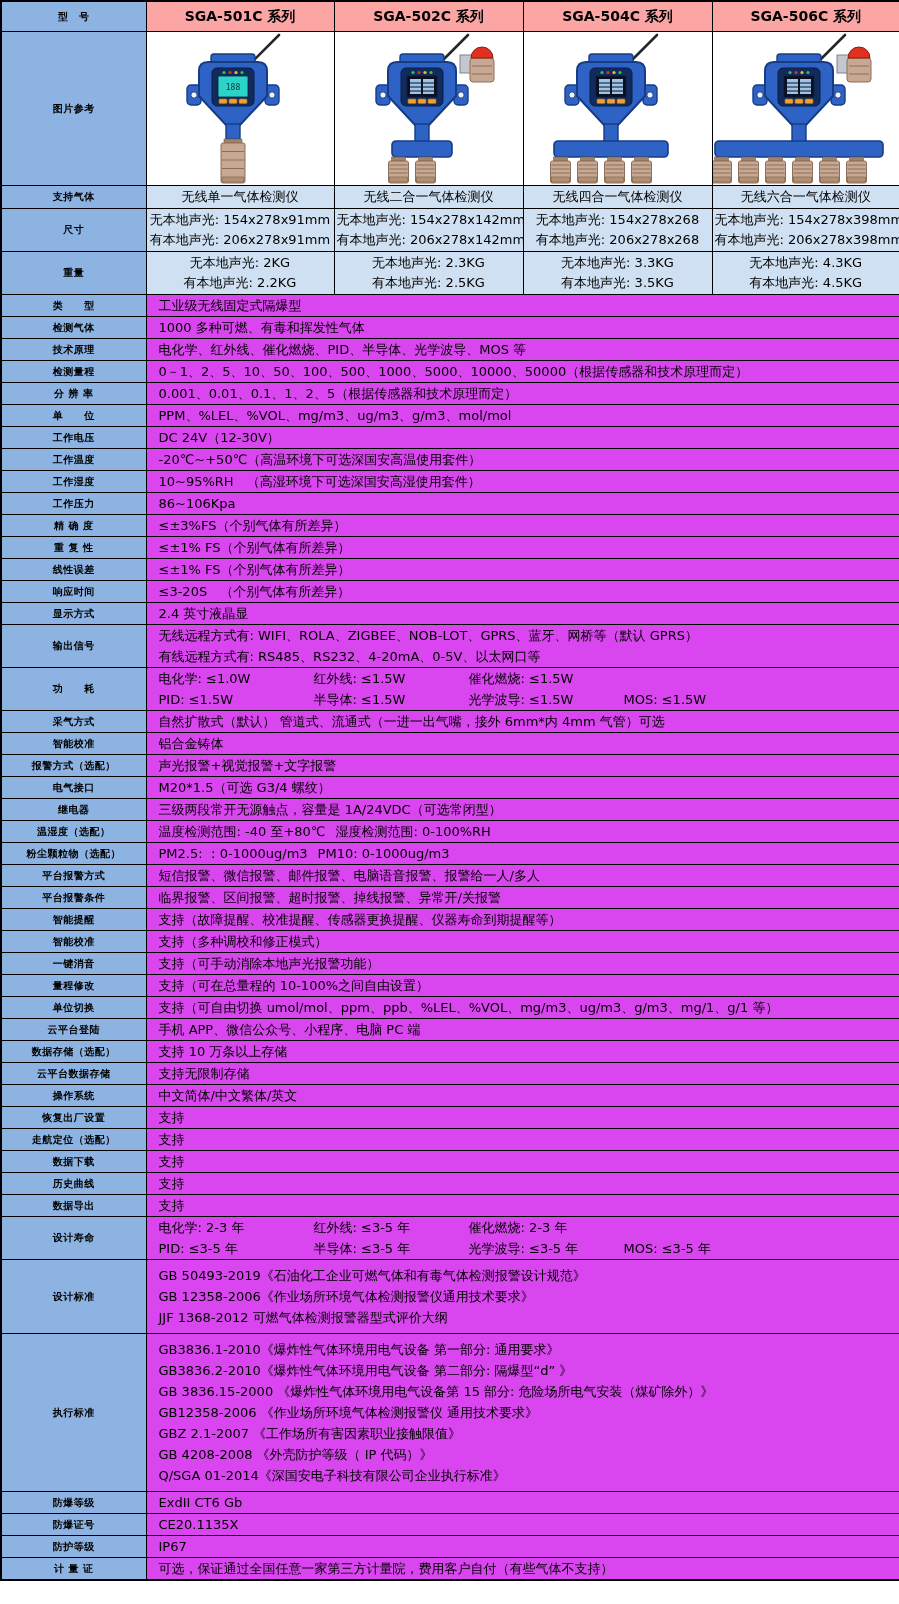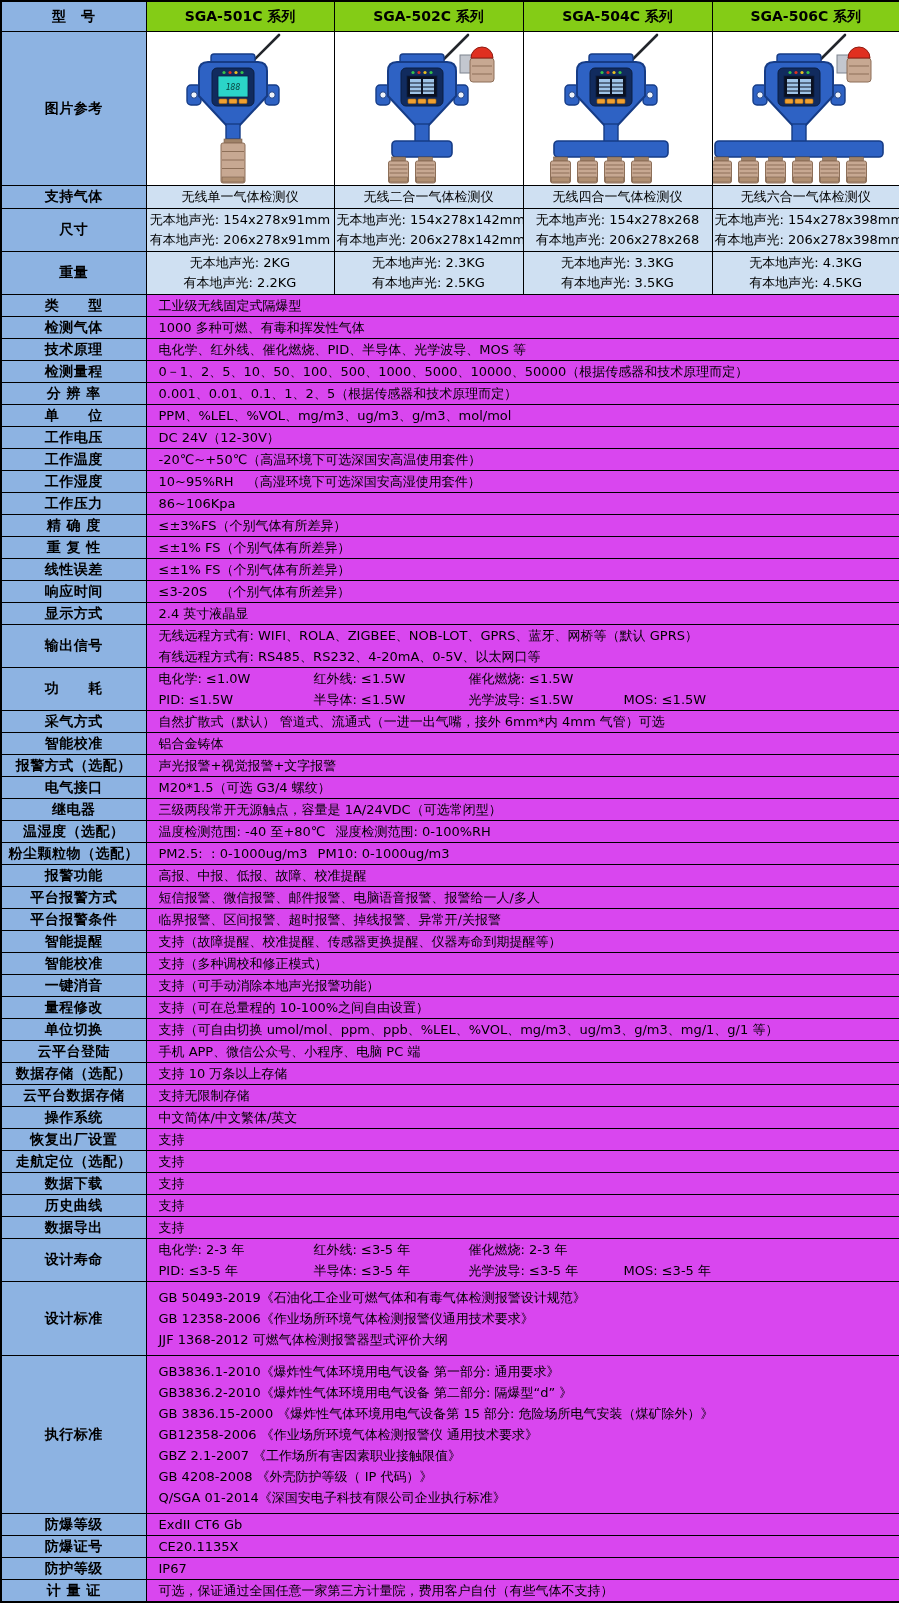--- a/index.html
+++ b/index.html
@@ -4,29 +4,29 @@
 <style>
   html,body { margin:0; padding:0; background:#ffffff; }
   body { width:899px; font-family:"DejaVu Sans","Liberation Sans",sans-serif; color:#000; }
   table.spec-table {
     width:899px; border-collapse:collapse; table-layout:fixed;
     border:2px solid #000;
   }
   td { border:1px solid #000; overflow:hidden; vertical-align:middle; }
   .label-cell {
     background:#8db3e2; font-weight:bold; text-align:center;
-    font-size:14px; padding:0 2px; letter-spacing:0.5px;
+    font-size:10px; padding:0 2px; letter-spacing:0.5px;
   }
   .model-cell {
-    background:#84cc16; font-weight:bold; text-align:center;
+    background:#fca5a5; font-weight:bold; text-align:center;
     font-size:14px; height:27px;
   }
   .header-row { height:28px; }
   .image-row { height:154px; }
-  .img-cell { background:#ffffff; padding:0; text-align:center; vertical-align:middle;font-style:italic; }
+  .img-cell { background:#ffffff; padding:0; text-align:center; vertical-align:middle; }
   .img-cell .dev { width:100%; height:152px; display:flex; align-items:center; justify-content:center; }
   .col-cell { background:#cfe0f2; font-size:13px; text-align:center; padding:1px 2px; }
   .value-cell { background:#d946ef; font-size:13px; text-align:left; padding:0 0 0 12px; }
   tbody#spec-body tr { height:21px; }
   tr.tall { height:30px; }
   tr.loose .value-cell { padding-top:5px; padding-bottom:5px; }
   .line { line-height:20px; white-space:nowrap; }
   .value-cell .line { line-height:21px; }
   .seg { display:inline-block; min-width:145px; margin-right:10px; }
   svg text { font-family:"DejaVu Sans Mono","DejaVu Sans",monospace; }
@@ -451,26 +451,20 @@
           <div class="line"><span class="seg">温度检测范围: -40 至+80℃</span><span class="seg">湿度检测范围: 0-100%RH</span></div>
         </td>
       </tr>
       <tr>
         <td class="label-cell">粉尘颗粒物（选配）</td>
         <td class="value-cell" colspan="4">
           <div class="line"><span class="seg">PM2.5: ：0-1000ug/m3</span><span class="seg">PM10: 0-1000ug/m3</span></div>
         </td>
       </tr>
       <tr>
-        <td class="label-cell">报警功能</td>
-        <td class="value-cell" colspan="4">
-          <div class="line">高报、中报、低报、故障、校准提醒</div>
-        </td>
-      </tr>
-      <tr>
         <td class="label-cell">平台报警方式</td>
         <td class="value-cell" colspan="4">
           <div class="line">短信报警、微信报警、邮件报警、电脑语音报警、报警给一人/多人</div>
         </td>
       </tr>
       <tr>
         <td class="label-cell">平台报警条件</td>
         <td class="value-cell" colspan="4">
           <div class="line">临界报警、区间报警、超时报警、掉线报警、异常开/关报警</div>
         </td>

